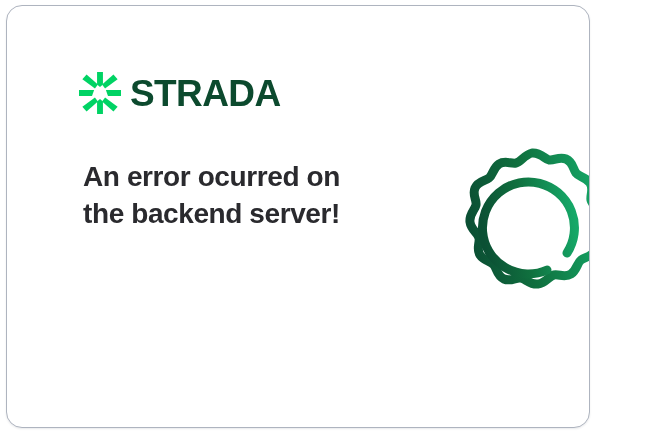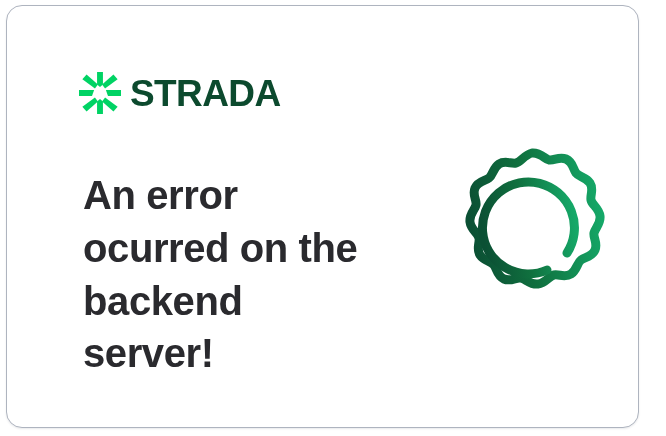--- a/index.html
+++ b/index.html
@@ -11,21 +11,21 @@
     height: 436px;
     background: #ffffff;
     font-family: "Liberation Sans", sans-serif;
     overflow: hidden;
   }
 
   .error-card {
     position: absolute;
     left: 6px;
     top: 5px;
-    width: 633px;
+    width: 584px;
     height: 423px;
     box-sizing: border-box;
     background: #ffffff;
     border: 1px solid #aeb4bf;
     border-radius: 16px;
     box-shadow: 0 1px 2px rgba(40, 48, 64, 0.10);
     overflow: hidden;
   }
 
   
@@ -50,24 +50,24 @@
     color: #0c4a2e;
     line-height: 1;
     white-space: nowrap;
     font-stretch: condensed;
   }
 
   
   .message {
     position: absolute;
     left: 76px;
-    top: 163px;
+    top: 153px;
     width: 300px;
     margin: 0;
-    font-size: 40px;
+    font-size: 28px;
     font-weight: bold;
     line-height: 1.32;
     letter-spacing: -0.4px;
     color: #2a2a2e;
   }
 
   
   .gear-art {
     position: absolute;
     left: 444px;

